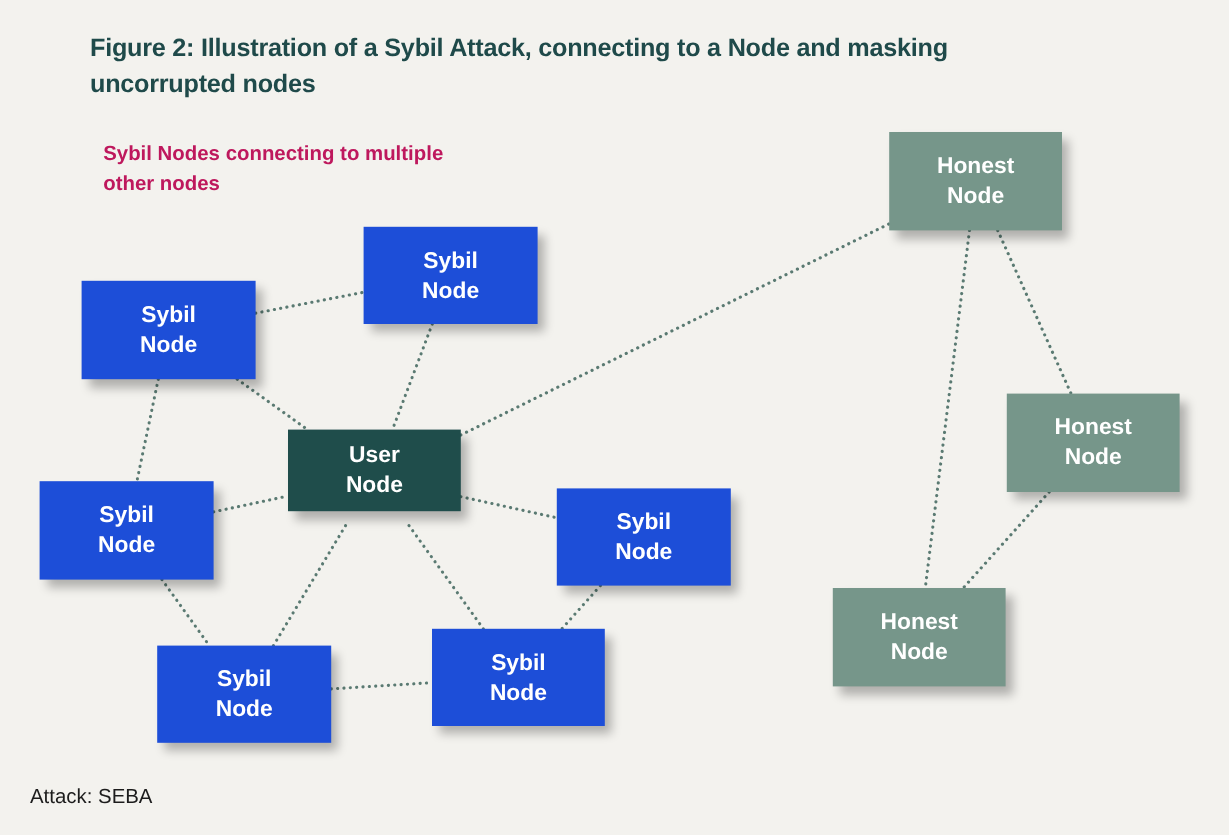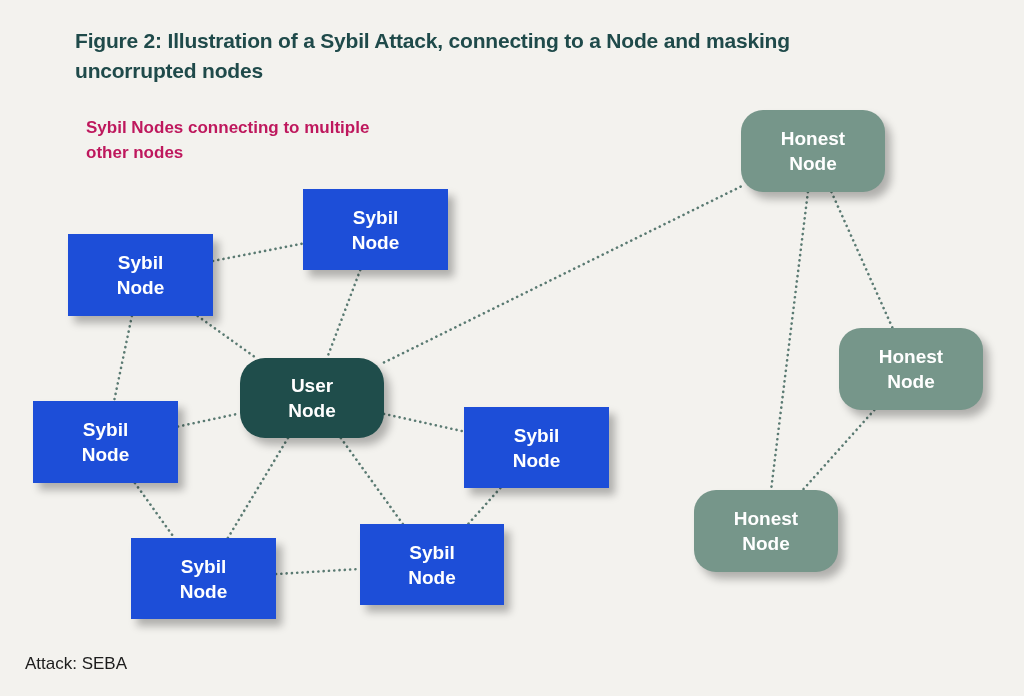--- a/index.html
+++ b/index.html
@@ -26,21 +26,21 @@
   svg.edges { position: absolute; left: 0; top: 0; }
   .node {
     position: absolute;
     display: flex; align-items: center; justify-content: center;
     text-align: center; color: #ffffff; font-weight: bold;
     font-size: 19px; line-height: 25px;
     box-shadow: 6px 7px 8px rgba(0,0,0,0.28);
   }
   .node.sybil { background: #1d4ed8; }
   .node.user { background: #1f4d4b; }
-  .node.honest { background: #76968a; border-radius: 22px; }
+  .node.honest { background: #76968a; }
 </style>
 </head>
 <body>
 
 <div class="title">Figure 2: Illustration of a Sybil Attack, connecting to a Node and masking uncorrupted nodes</div>
 <div class="subtitle">Sybil Nodes connecting to multiple other nodes</div>
 
 <svg class="edges" width="1024" height="696">
     <line x1="213" y1="260.96276595744683" x2="303" y2="243.5372340425532" stroke="#5a7a72" stroke-width="2.6" stroke-linecap="round" stroke-dasharray="0.1 5.2"></line>
     <line x1="197.66666666666666" y1="316" x2="256.2276422764228" y2="358" stroke="#5a7a72" stroke-width="2.6" stroke-linecap="round" stroke-dasharray="0.1 5.2"></line>
@@ -52,21 +52,21 @@
     <line x1="287.9556786703601" y1="438" x2="227.84487534626038" y2="538" stroke="#5a7a72" stroke-width="2.6" stroke-linecap="round" stroke-dasharray="0.1 5.2"></line>
     <line x1="340.8288288288288" y1="438" x2="402.81081081081084" y2="524" stroke="#5a7a72" stroke-width="2.6" stroke-linecap="round" stroke-dasharray="0.1 5.2"></line>
     <line x1="276" y1="574.0579868708971" x2="360" y2="568.9113785557987" stroke="#5a7a72" stroke-width="2.6" stroke-linecap="round" stroke-dasharray="0.1 5.2"></line>
     <line x1="500.3269230769231" y1="488" x2="468.1730769230769" y2="524" stroke="#5a7a72" stroke-width="2.6" stroke-linecap="round" stroke-dasharray="0.1 5.2"></line>
     <line x1="384" y1="362.50299401197606" x2="741" y2="186.49700598802394" stroke="#5a7a72" stroke-width="2.6" stroke-linecap="round" stroke-dasharray="0.1 5.2"></line>
     <line x1="831.4311926605504" y1="192" x2="892.5688073394496" y2="328" stroke="#5a7a72" stroke-width="2.6" stroke-linecap="round" stroke-dasharray="0.1 5.2"></line>
     <line x1="807.9289473684211" y1="192" x2="771.0710526315789" y2="490" stroke="#5a7a72" stroke-width="2.6" stroke-linecap="round" stroke-dasharray="0.1 5.2"></line>
     <line x1="874.3024691358024" y1="410" x2="802.6975308641976" y2="490" stroke="#5a7a72" stroke-width="2.6" stroke-linecap="round" stroke-dasharray="0.1 5.2"></line>
   </svg>
 
-<div class="node user" style="left:240px;top:358px;width:144px;height:80px;border-radius:25px;">
+<div class="node user" style="left:240px;top:358px;width:144px;height:68px;">
   <div><span>User</span><br><span>Node</span></div>
 </div>
 <div class="node sybil" style="left:68px;top:234px;width:145px;height:82px;">
   <div><span>Sybil</span><br><span>Node</span></div>
 </div>
 <div class="node sybil" style="left:303px;top:189px;width:145px;height:81px;">
   <div><span>Sybil</span><br><span>Node</span></div>
 </div>
 <div class="node sybil" style="left:33px;top:401px;width:145px;height:82px;">
   <div><span>Sybil</span><br><span>Node</span></div>

